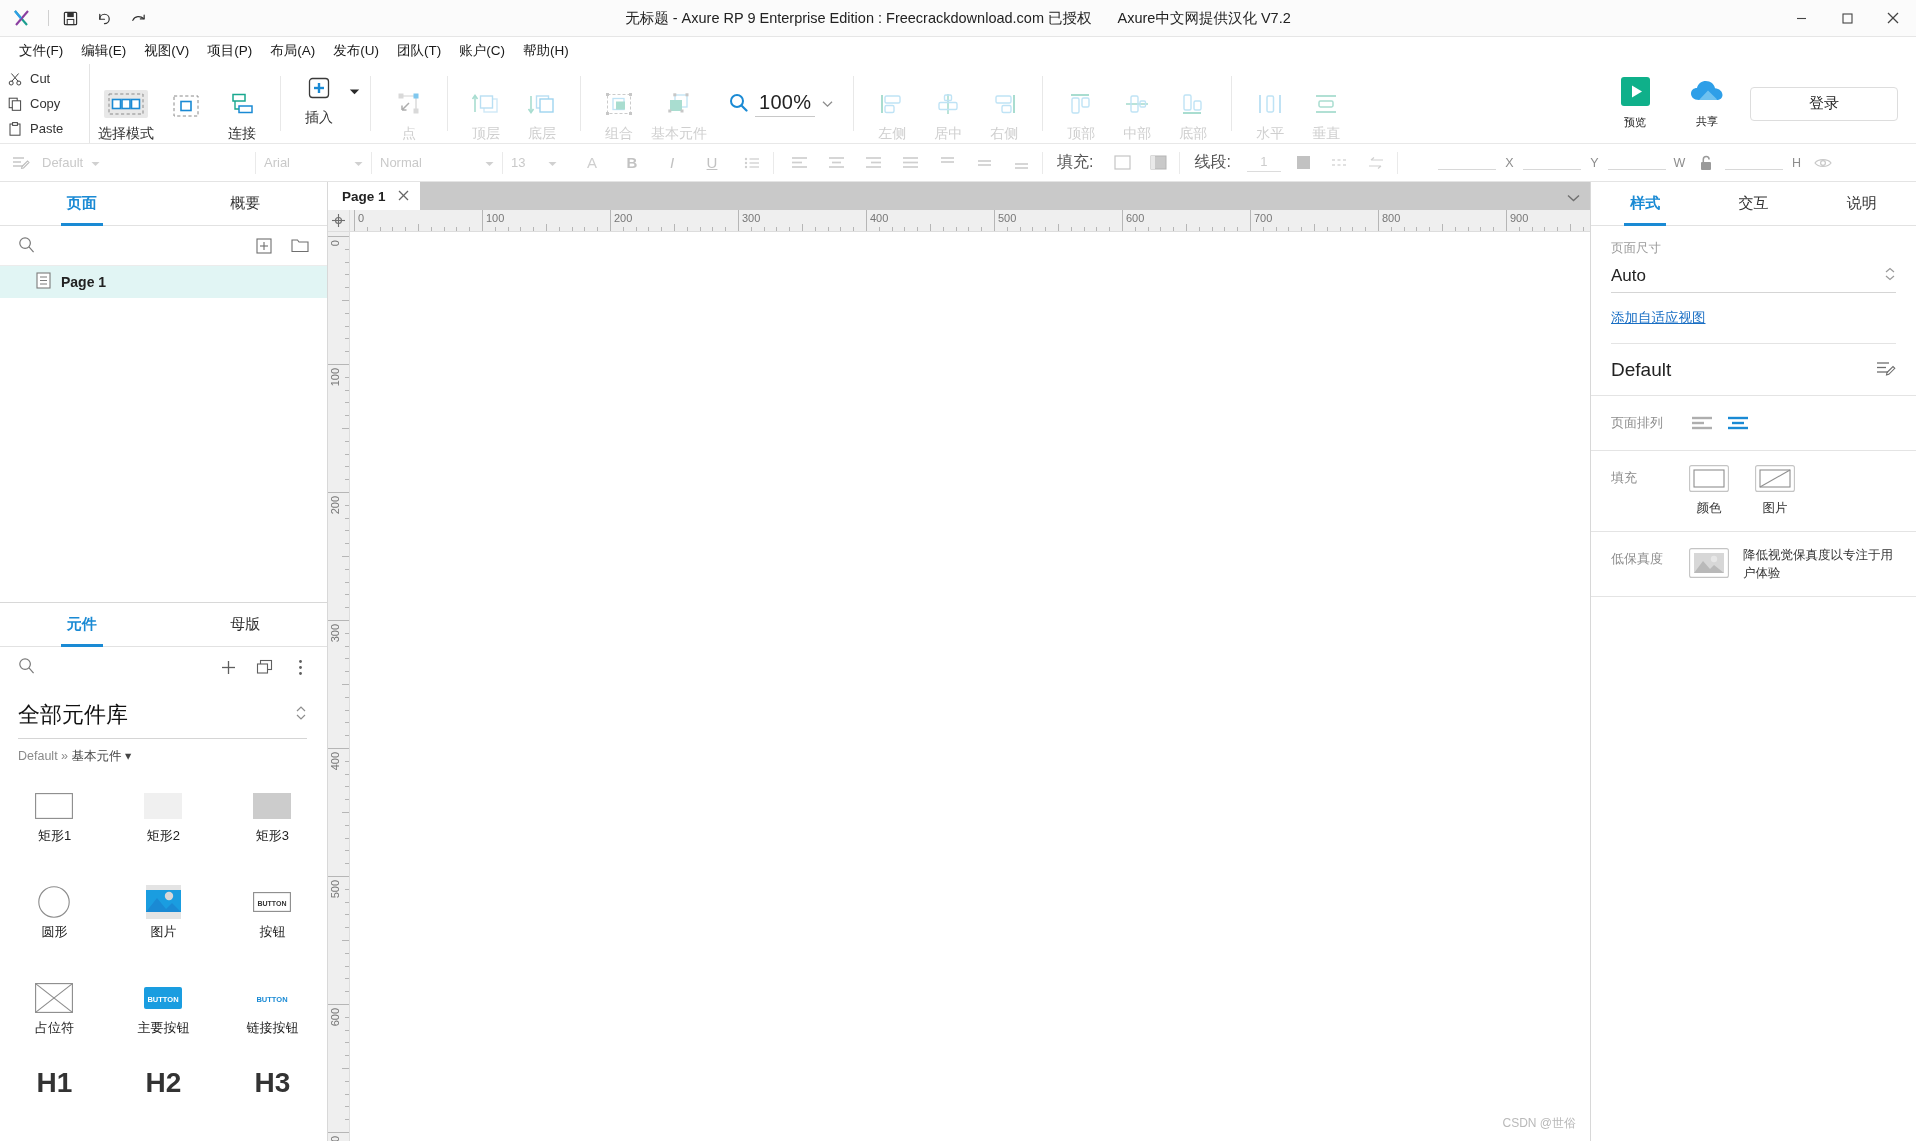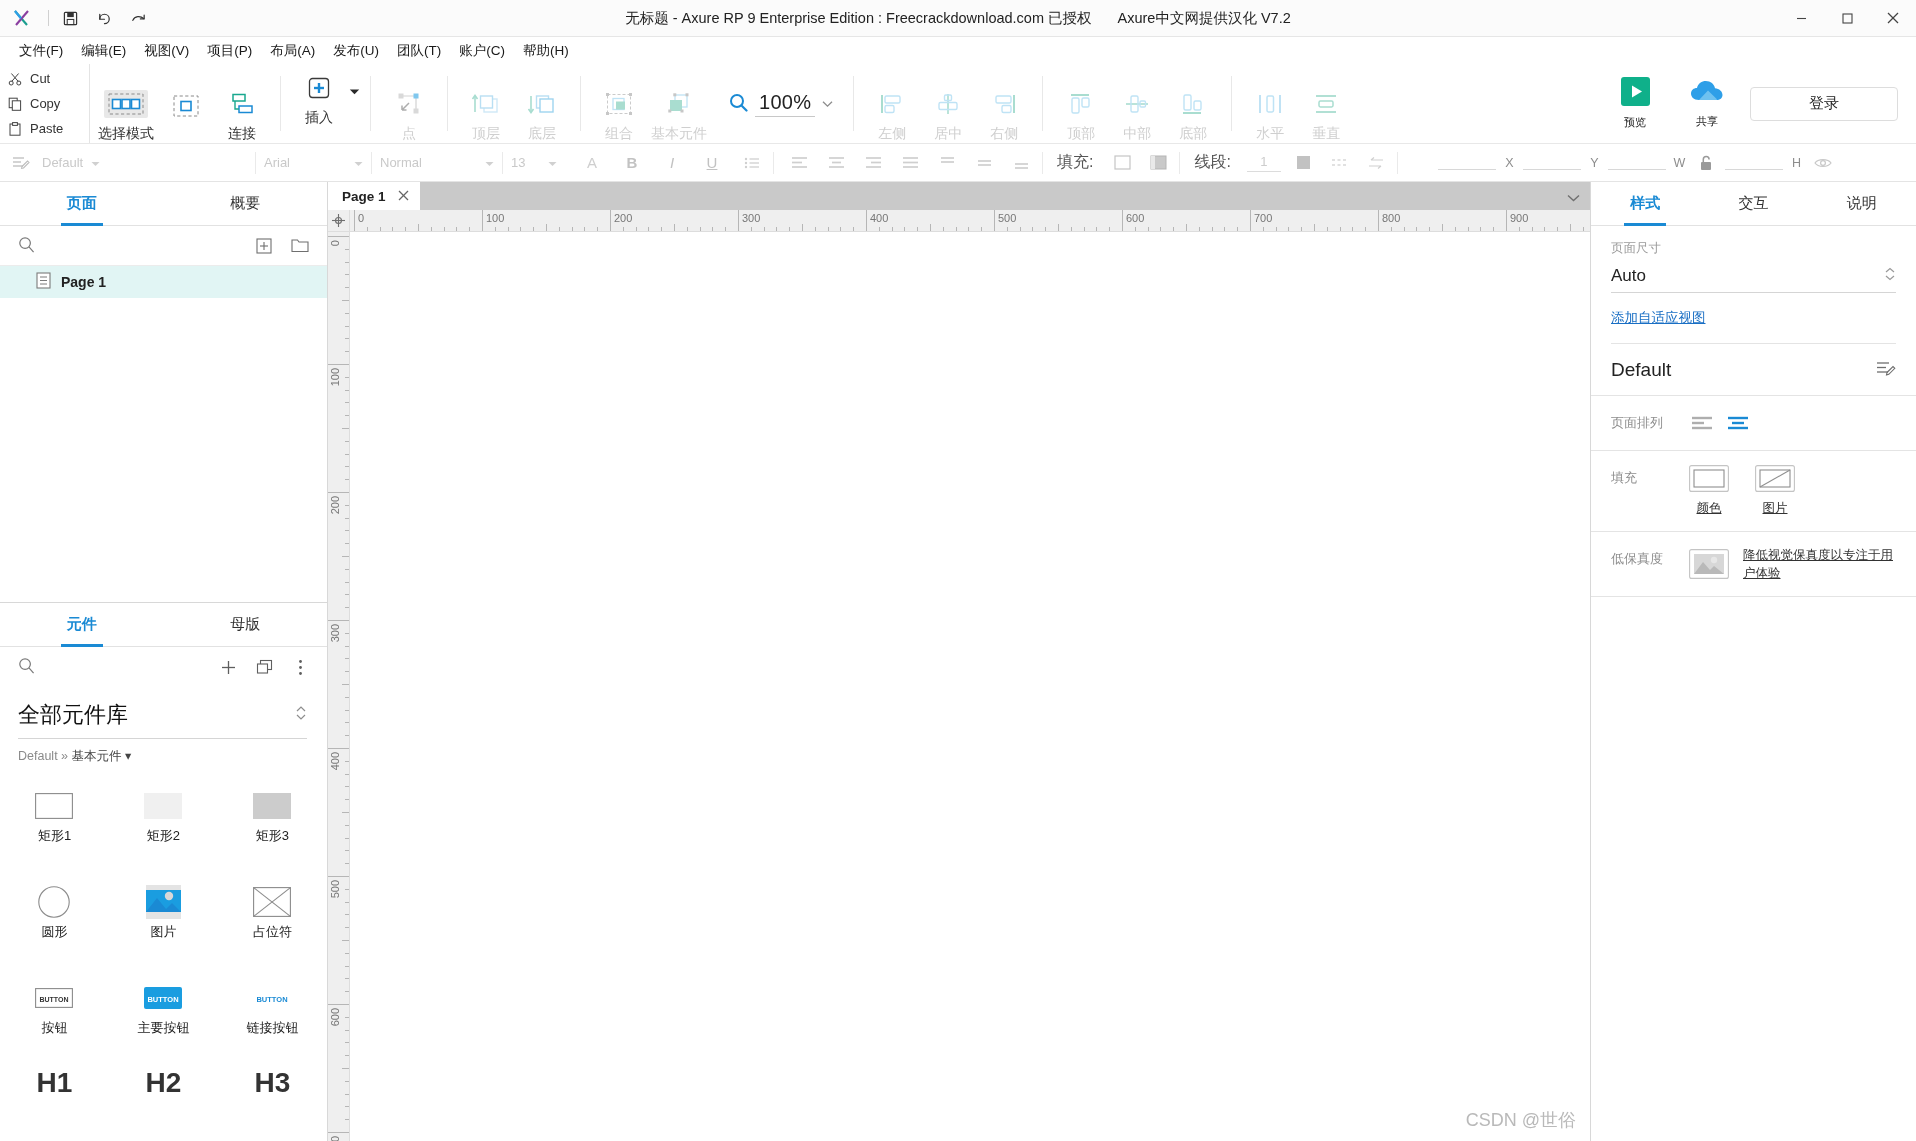--- a/index.html
+++ b/index.html
@@ -152,42 +152,42 @@
     width:22px; flex:0 0 22px; border-right:1px solid #ddd;
     display:flex; align-items:center; justify-content:center; background:#efefef;
   }
   .hruler { flex:1; position:relative; overflow:hidden; background:#efefef; }
   .canvasrow { flex:1; display:flex; min-height:0; }
   .vruler { width:22px; flex:0 0 22px; position:relative; overflow:hidden; background:#efefef; border-right:1px solid #ddd; }
   .canvas { flex:1; background:#fff; position:relative; overflow:hidden; }
   .tick { position:absolute; background:#b6b6b6; }
   .tlabel { position:absolute; font-size:11px; color:#777; top:2px; }
   .vlabel { position:absolute; font-size:11px; color:#777; left:1px; writing-mode:vertical-rl; transform:rotate(180deg); }
-  .watermark { position:absolute; right:14px; bottom:9px; font-size:18px; color:#b9b9b9; }
+  .watermark { position:absolute; right:14px; bottom:9px; font-size:12px; color:#b9b9b9; }
 
   
   .rightcol { width:326px; flex:0 0 326px; display:flex; flex-direction:column; border-left:1px solid #d8d8d8; background:#fff; }
   .rtabs { height:44px; flex:0 0 44px; display:flex; border-bottom:1px solid #e2e2e2; }
   .rsec { padding:14px 20px 0 20px; }
   .rlabel { font-size:12.5px; color:#9a9a9a; margin-bottom:8px; }
   .rselect {
     display:flex; align-items:center; border-bottom:1px solid #d5d5d5;
     padding-bottom:6px; margin-bottom:16px;
   }
   .rselect .val { font-size:17px; color:#222; flex:1; }
   .rlink { font-size:13.5px; color:#1a6fc4; text-decoration:underline; }
   .rdivider { height:1px; background:#e4e4e4; margin-top:16px; }
   .rtitle {
     height:52px; display:flex; align-items:center; padding:0 20px;
     border-bottom:1px solid #e4e4e4;
   }
   .rtitle .t { font-size:19px; color:#222; flex:1; }
   .rrow { display:flex; padding:14px 20px; border-bottom:1px solid #e4e4e4; align-items:flex-start; }
   .rrow .k { width:78px; flex:0 0 78px; font-size:13px; color:#8d8d8d; padding-top:4px; }
-  .rrow .v { flex:1; display:flex; align-items:flex-end; gap:26px;text-decoration:underline; }
+  .rrow .v { flex:1; display:flex; align-items:center; gap:26px; }
   .fillopt { display:flex; flex-direction:column; align-items:center; gap:5px; }
   .fillopt .cap { font-size:12.5px; color:#333; }
   .lowfi-txt { font-size:12.5px; color:#333; line-height:1.45; width:150px; }
   .align-ic { width:26px; height:26px; display:flex; align-items:center; justify-content:center; }
 </style>
 </head>
 <body>
 
 <div class="app">
 
@@ -850,37 +850,37 @@
                 <rect x="0" y="0" width="35" height="34" fill="#e4e4e4"></rect>
                 <rect x="0" y="5" width="35" height="22" fill="#1a9de0"></rect>
                 <path d="M0 27 L11 13 L20 24 L26 18 L35 27 Z" fill="#1a8ad4"></path>
                 <circle cx="23" cy="11" r="4.2" fill="#d8d8d8"></circle>
               </svg>
             </span>
             <span class="wlabel">图片</span>
           </div>
           <div class="wcell">
             <span class="wicon">
+              <svg width="38" height="20" viewBox="0 0 38 20">
+                <rect x="0.6" y="0.6" width="36.8" height="18.8" fill="#fff" stroke="#8b8b8b" stroke-width="1.1"></rect>
+                <text x="19" y="13.5" font-family="Liberation Sans, sans-serif" font-size="7" font-weight="bold" fill="#333" text-anchor="middle">BUTTON</text>
+              </svg>
+            </span>
+            <span class="wlabel">按钮</span>
+          </div>
+
+          <div class="wcell">
+            <span class="wicon">
               <svg width="38" height="30" viewBox="0 0 38 30">
                 <rect x="0.6" y="0.6" width="36.8" height="28.8" fill="#fff" stroke="#8b8b8b" stroke-width="1.1"></rect>
                 <line x1="0.6" y1="0.6" x2="37.4" y2="29.4" stroke="#8b8b8b" stroke-width="1.1"></line>
                 <line x1="37.4" y1="0.6" x2="0.6" y2="29.4" stroke="#8b8b8b" stroke-width="1.1"></line>
               </svg>
             </span>
             <span class="wlabel">占位符</span>
-          </div>
-
-          <div class="wcell">
-            <span class="wicon">
-              <svg width="38" height="20" viewBox="0 0 38 20">
-                <rect x="0.6" y="0.6" width="36.8" height="18.8" fill="#fff" stroke="#8b8b8b" stroke-width="1.1"></rect>
-                <text x="19" y="13.5" font-family="Liberation Sans, sans-serif" font-size="7" font-weight="bold" fill="#333" text-anchor="middle">BUTTON</text>
-              </svg>
-            </span>
-            <span class="wlabel">按钮</span>
           </div>
           <div class="wcell">
             <span class="wicon">
               <svg width="38" height="22" viewBox="0 0 38 22">
                 <rect x="0" y="0" width="38" height="22" rx="2" fill="#1a9de0"></rect>
                 <text x="19" y="14.5" font-family="Liberation Sans, sans-serif" font-size="7.5" font-weight="bold" fill="#fff" text-anchor="middle">BUTTON</text>
               </svg>
             </span>
             <span class="wlabel">主要按钮</span>
           </div>

